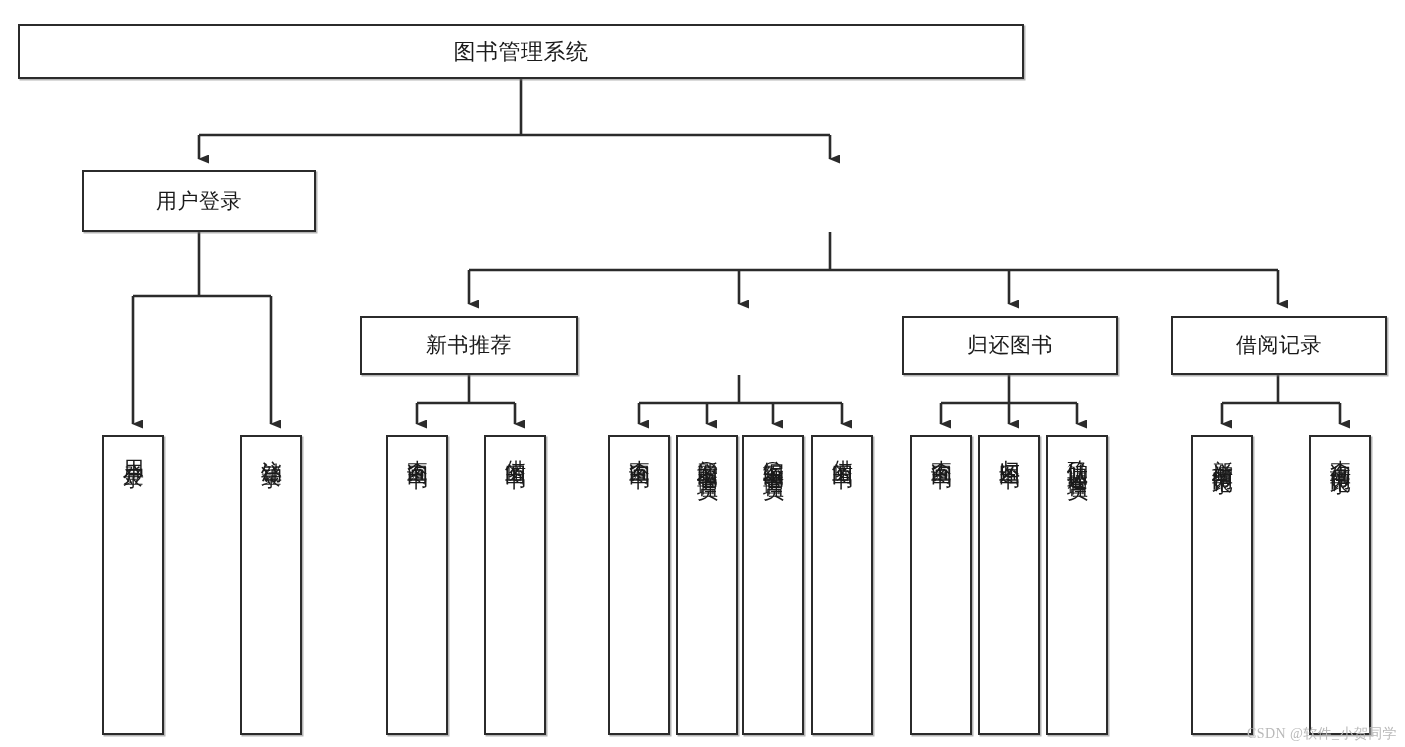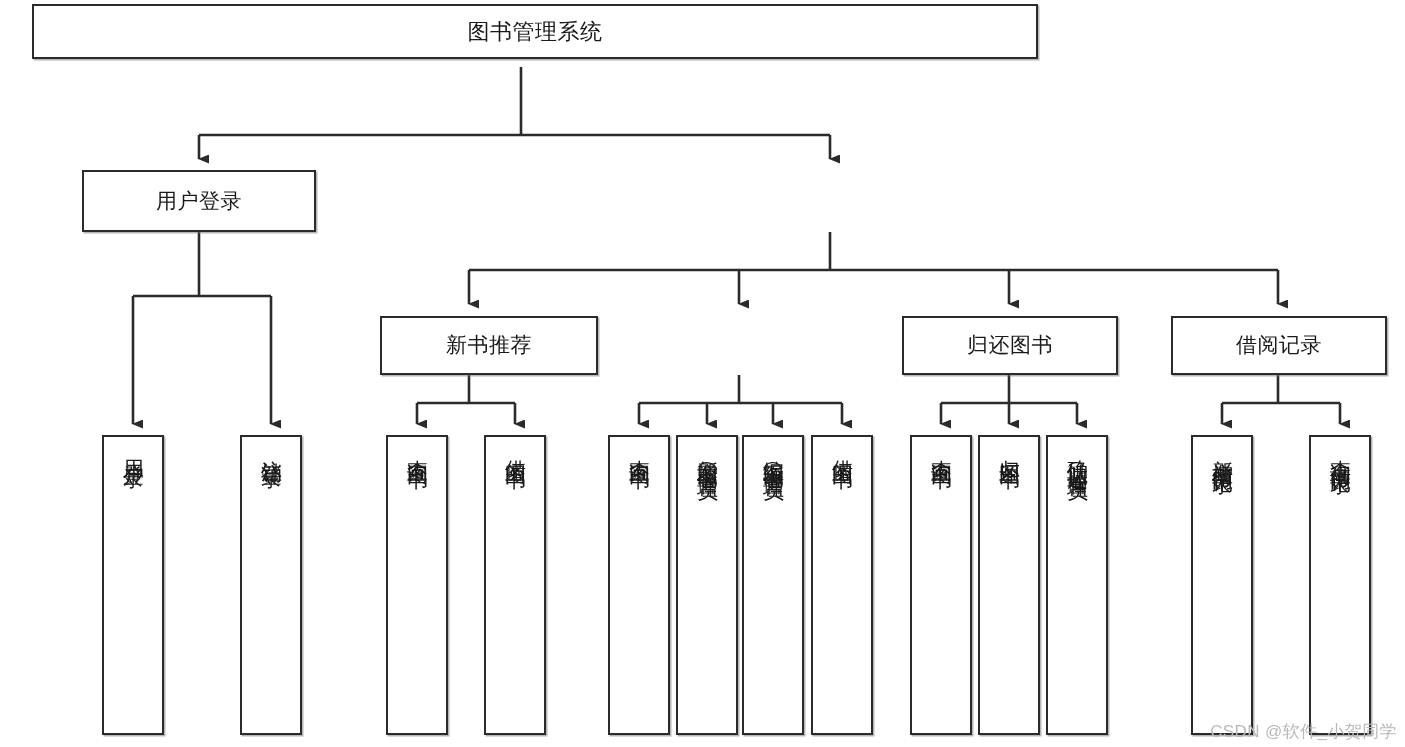--- a/index.html
+++ b/index.html
@@ -64,26 +64,26 @@
     font-size: 21px;
     line-height: 1.0;
     letter-spacing: 3px;
     white-space: nowrap;
     text-align: left;
   }
   #watermark {
     position: absolute;
     right: 8px;
     bottom: 4px;
-    font-size: 17px;
+    font-size: 14px;
     color: #b9b9b9;
     letter-spacing: 0.4px;
     z-index: 5;
     white-space: nowrap;
-    font-family: Liberation Sans, sans-serif;
+    font-family: Liberation Serif, serif;
   }
 </style>
 </head>
 <body>
 
 <div id="diagram-root">
 
   <svg id="connector-layer" viewBox="0 0 1405 747" width="1405" height="747" xmlns="http://www.w3.org/2000/svg">
     <defs>
       <marker id="arrowhead" markerWidth="9" markerHeight="11" refX="4.5" refY="10" orient="auto" markerUnits="userSpaceOnUse">
@@ -127,30 +127,30 @@
       <path d="M 1009,403 L 1009,424" marker-end="url(#arrowhead)"></path>
       <path d="M 1077,403 L 1077,424" marker-end="url(#arrowhead)"></path>
 
       <path d="M 1278,375 L 1278,403"></path>
       <path d="M 1222,403 L 1340,403"></path>
       <path d="M 1222,403 L 1222,424" marker-end="url(#arrowhead)"></path>
       <path d="M 1340,403 L 1340,424" marker-end="url(#arrowhead)"></path>
     </g>
   </svg>
 
-  <div class="node horiz root" style="left:18px; top:4px; width:1006px; height:55px;margin-left:14px;">
+  <div class="node horiz root" style="left:18px; top:24px; width:1006px; height:55px;">
     <span class="label">图书管理系统</span>
   </div>
 
   <div class="node horiz" style="left:82px; top:170px; width:234px; height:62px;">
     <span class="label">用户登录</span>
   </div>
 
 
-  <div class="node horiz" style="left:360px; top:316px; width:218px; height:59px;margin-left:20px;">
+  <div class="node horiz" style="left:360px; top:316px; width:218px; height:59px;">
     <span class="label">新书推荐</span>
   </div>
 
 
   <div class="node horiz" style="left:902px; top:316px; width:216px; height:59px;">
     <span class="label">归还图书</span>
   </div>
 
   <div class="node horiz" style="left:1171px; top:316px; width:216px; height:59px;">
     <span class="label">借阅记录</span>

